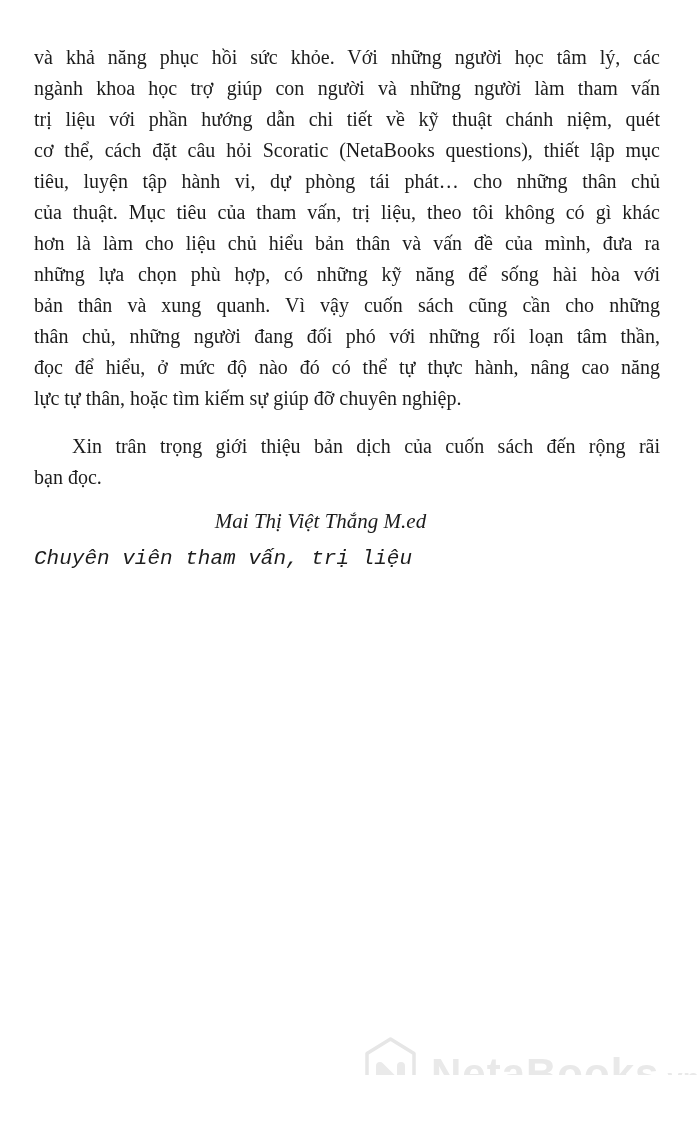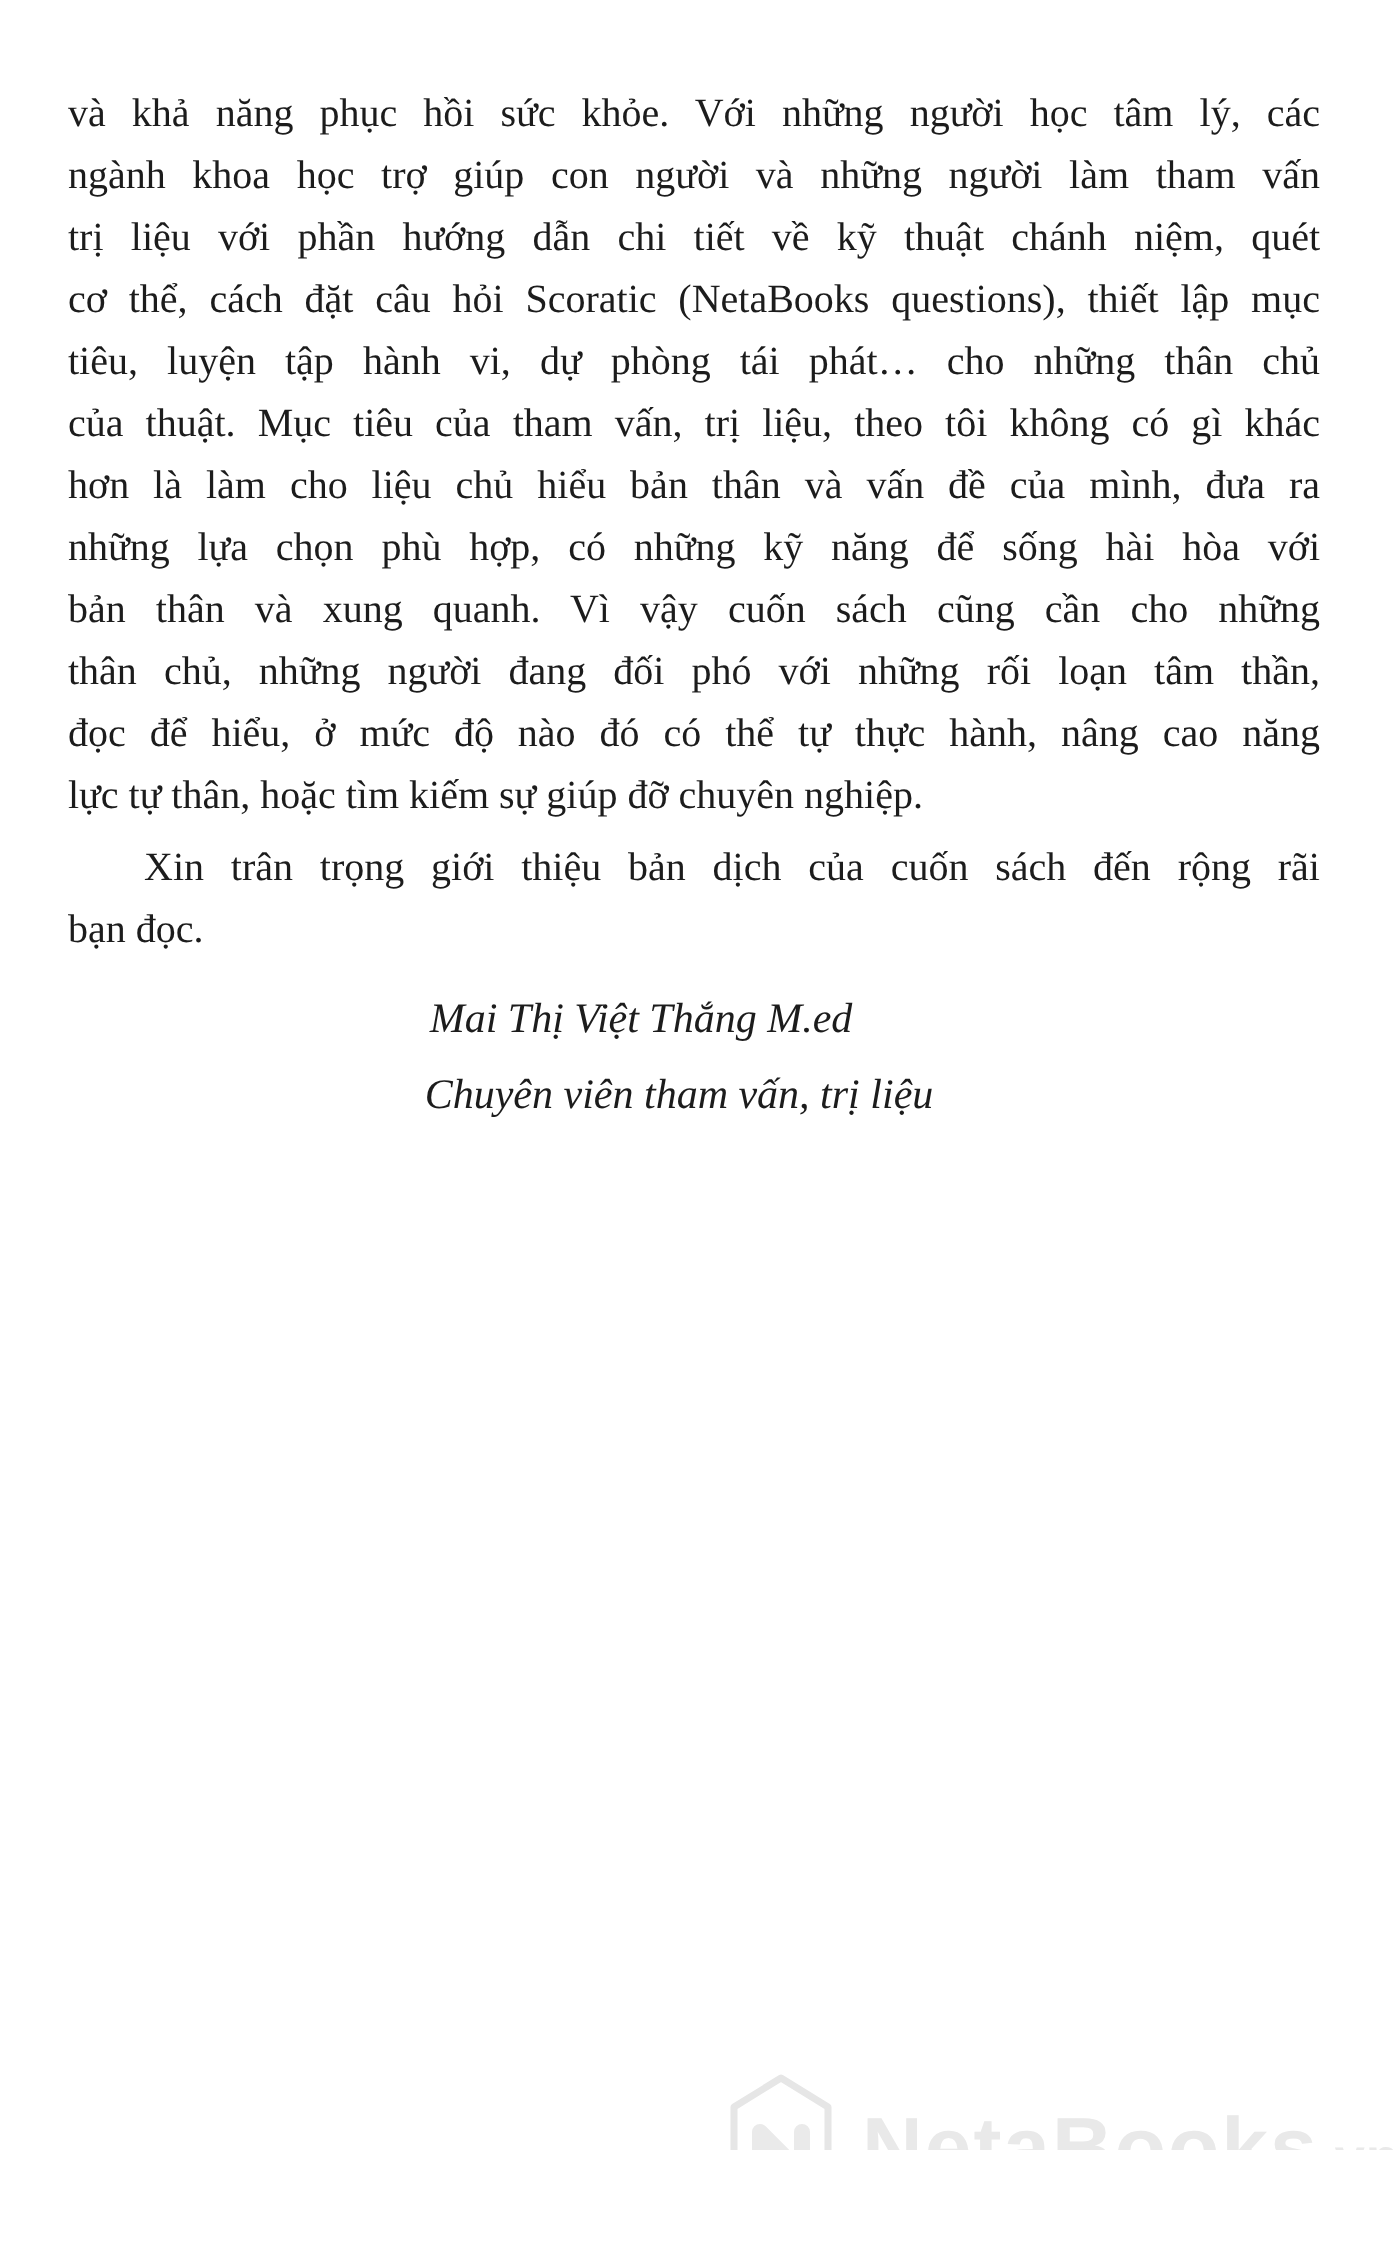--- a/index.html
+++ b/index.html
@@ -20,36 +20,37 @@
     font-size: 20px;
     line-height: 31px;
   }
   .jline {
     text-align: justify;
     text-align-last: justify;
   }
   .jline.last {
     text-align-last: left;
   }
-  .para2 { margin-top: 5px; }
+  .para2 { margin-top: 17px; }
   .para2 .indent { text-indent: 38px; }
   .signature {
     margin-top: 9px;
     font-style: italic;
     font-size: 21px;
     line-height: 38px;
   }
   .sig-name {
     text-align: center;
     padding-right: 53px;
     font-weight: normal;
   }
   .sig-title {
-    text-align: center;
+    text-align: left;
     padding-right: 15px;
+    font-family: Liberation Mono, monospace;
   }
   .watermark {
     position: absolute;
     left: 363px;
     top: 1036px;
     display: flex;
     align-items: center;
     gap: 13px;
     font-family: "Liberation Sans", "DejaVu Sans", sans-serif;
     font-weight: bold;

